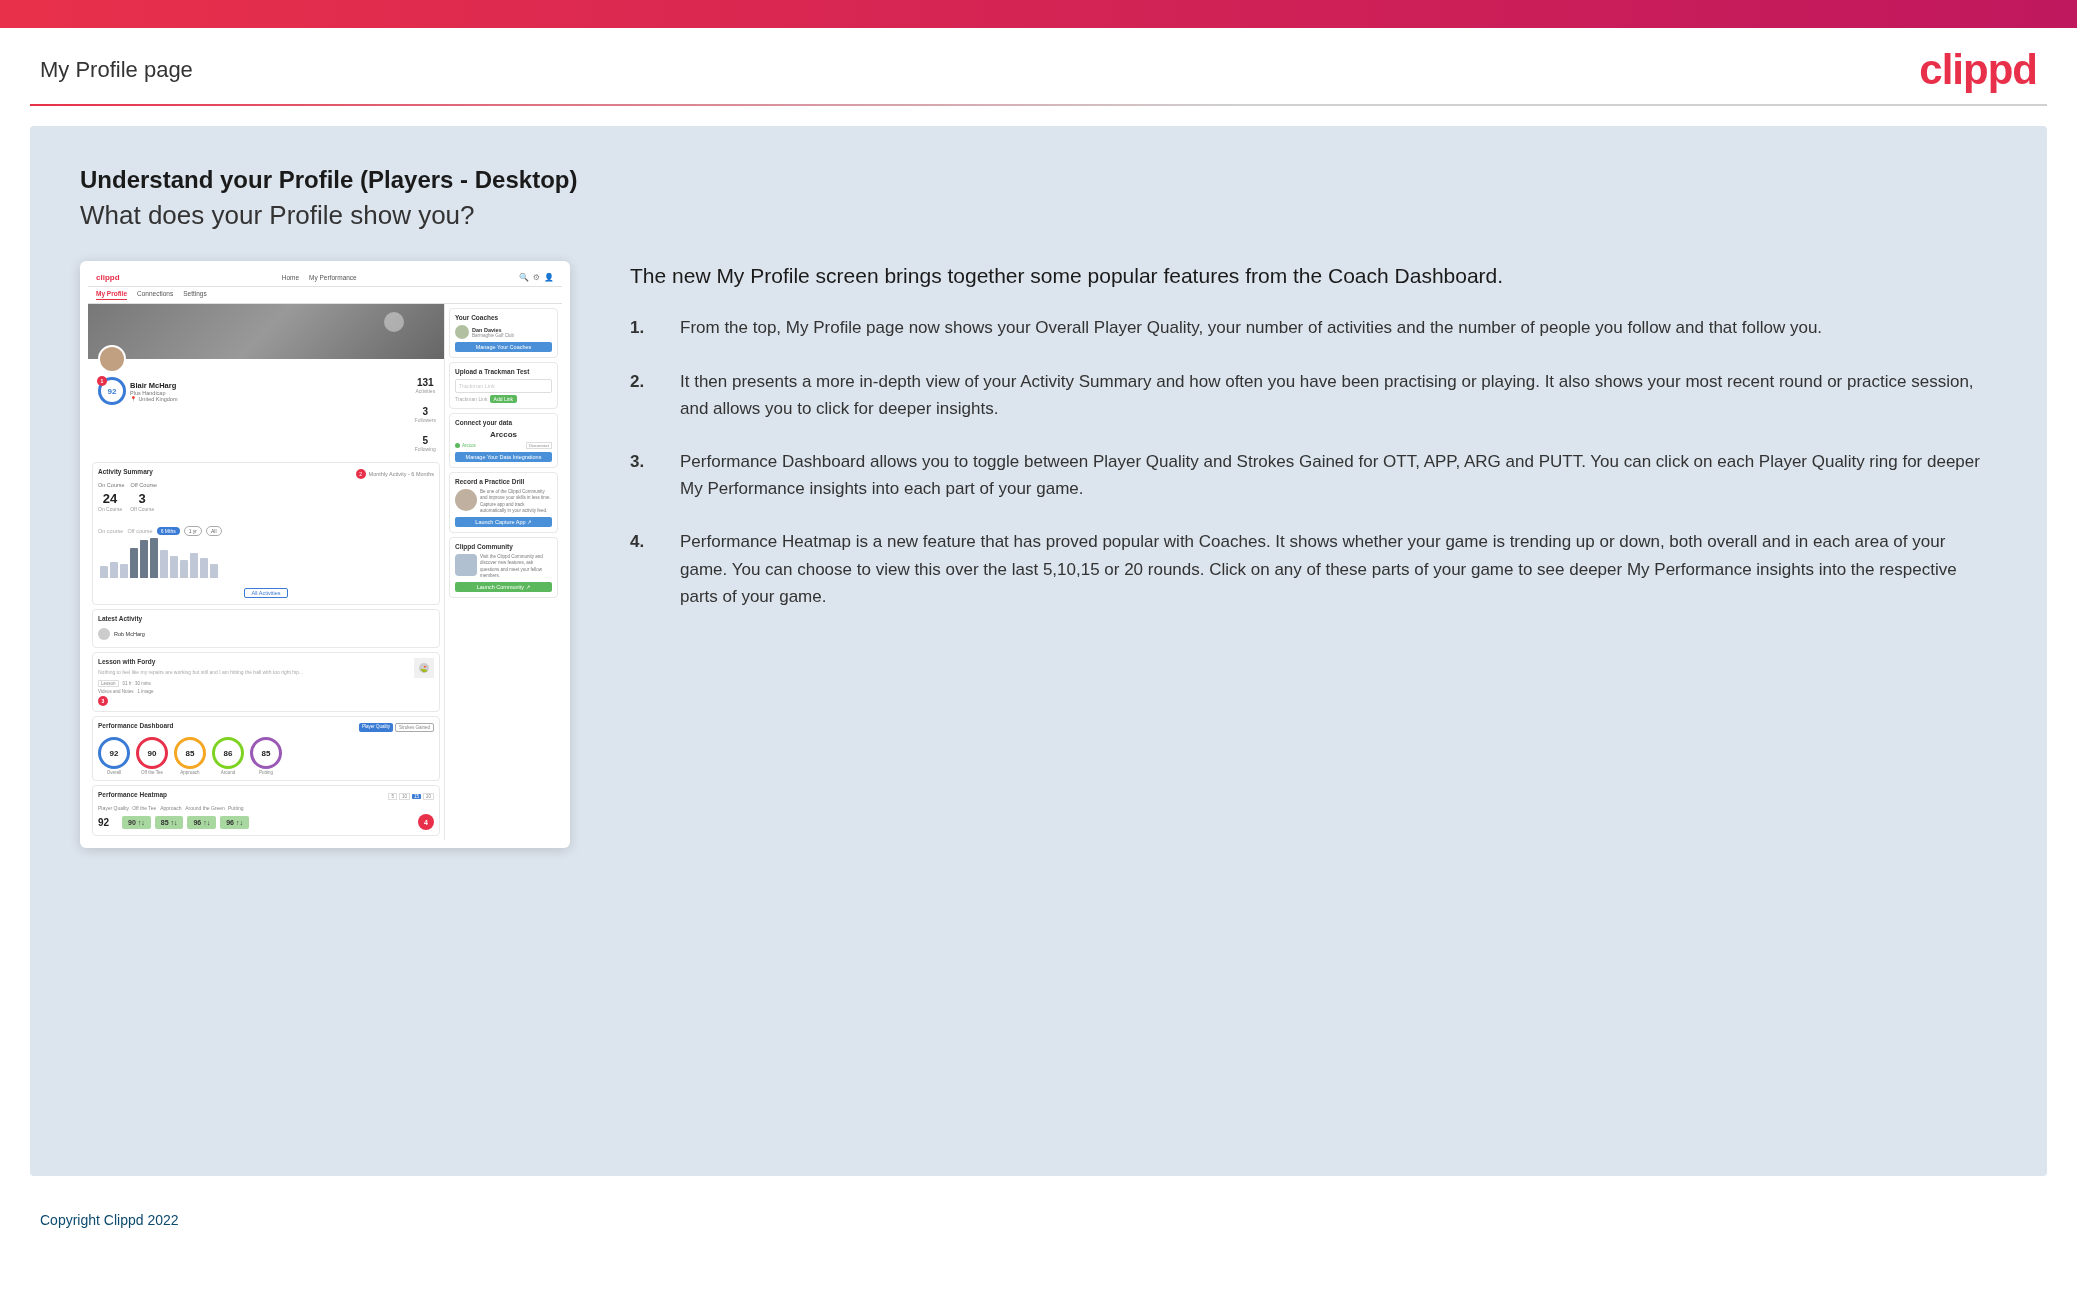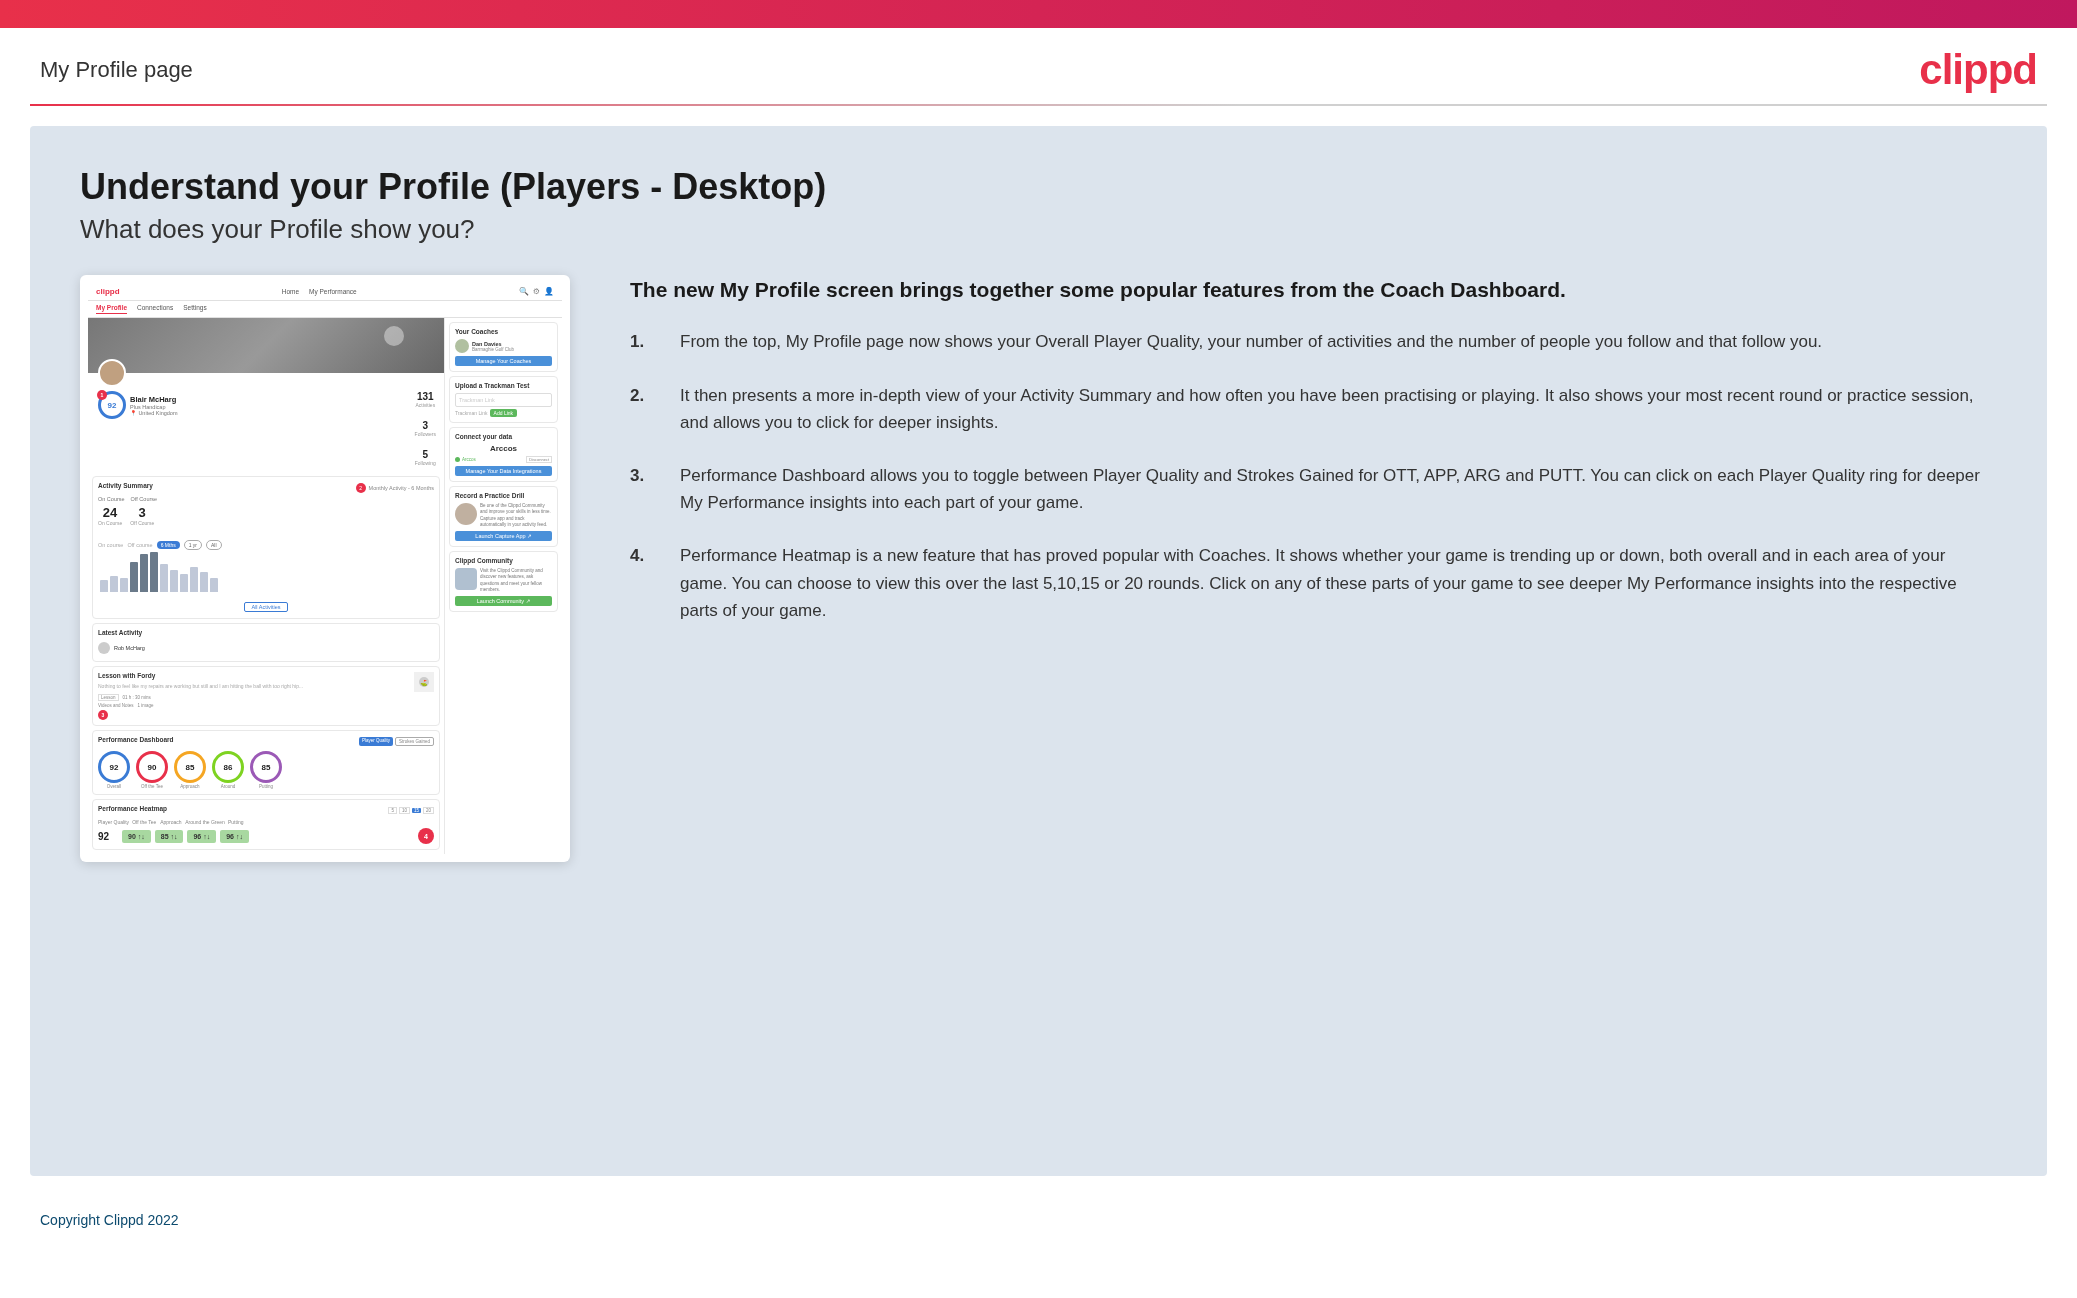--- a/index.html
+++ b/index.html
@@ -48,21 +48,21 @@
     .main-content {
       background: #dce4ed;
       margin: 20px 30px;
       padding: 40px 50px 40px 50px;
       border-radius: 4px;
       min-height: 1050px;
     }
 
     
     .page-title {
-      font-size: 36px;
+      font-size: 24px;
       font-weight: 700;
       color: #1a1a1a;
       margin-bottom: 6px;
     }
     .page-subtitle {
       font-size: 26px;
       color: #333;
       font-weight: 400;
       margin-bottom: 30px;
     }
@@ -334,21 +334,21 @@
       text-align: center;
       margin-top: 3px;
     }
     .mockup-btn.green {
       background: #5cb85c;
     }
 
     
     .highlight-text {
       font-size: 21px;
-      font-weight: 700;
+      font-weight: 400;
       color: #1a1a1a;
       margin-bottom: 24px;
       line-height: 1.4;
     }
 
     .numbered-list {
       list-style: none;
       counter-reset: list-counter;
     }
     .numbered-list li {

